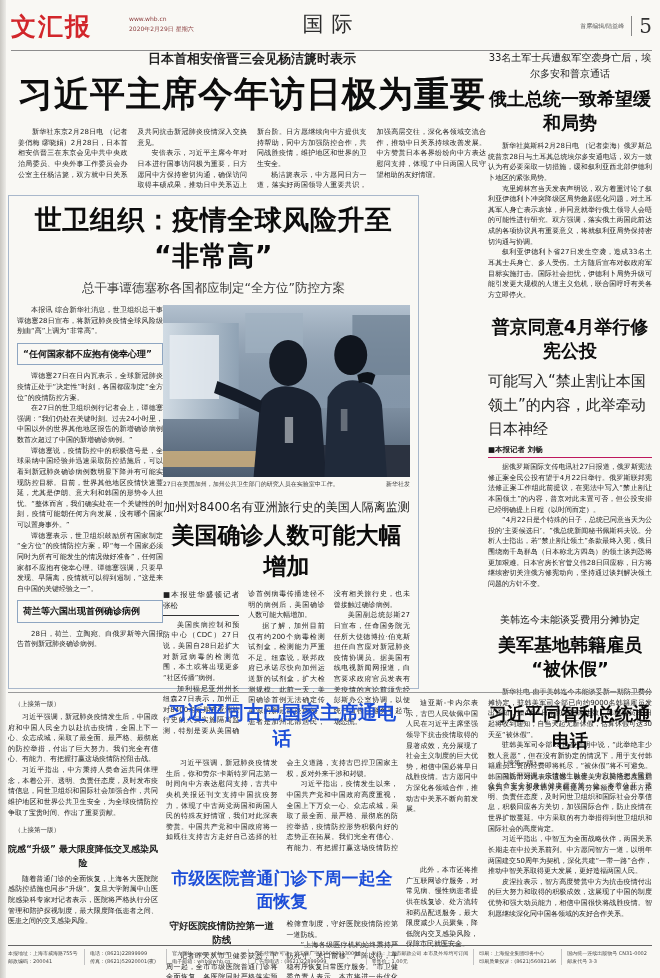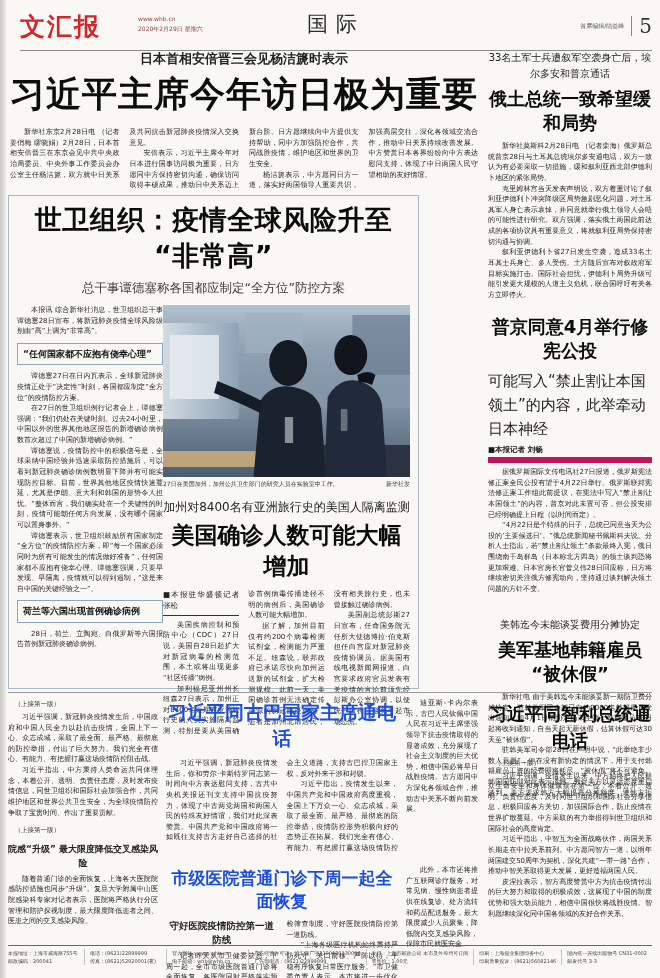--- a/index.html
+++ b/index.html
@@ -5,37 +5,37 @@
   html,body{margin:0;padding:0;}
   body{
     width:660px;height:978px;position:relative;overflow:hidden;
     background:#f9f8f4;
     font-family:"DejaVu Sans","Liberation Sans",sans-serif;
     color:#1a1a1a;
   }
   .scan-edge{position:absolute;left:0;top:0;bottom:0;width:6px;
     background:linear-gradient(90deg,#c9c7c2,#edecE8);}
   
-  .masthead{position:absolute;left:20px;right:8px;top:8px;height:32px;}
+  .masthead{position:absolute;left:11px;right:8px;top:8px;height:32px;}
   .logo{position:absolute;left:0;top:2px;font-size:25px;font-weight:bold;
     color:#d2262b;letter-spacing:2px;font-family:"DejaVu Serif","Liberation Serif",serif;}
   .mast-meta{position:absolute;left:118px;top:6px;font-size:6px;color:#8a3b3b;line-height:1.7;}
   .section-title{position:absolute;left:0;right:0;top:2px;text-align:center;
     font-size:21px;letter-spacing:8px;color:#2b2b2b;font-family:"DejaVu Serif","Liberation Serif",serif;}
   .mast-right{position:absolute;right:0;top:6px;display:flex;align-items:center;gap:7px;}
   .editor{font-size:6px;color:#555;}
   .mast-divider{width:1px;height:20px;background:#888;}
   .page-num{font-size:20px;color:#333;font-family:"DejaVu Serif","Liberation Serif",serif;}
   .mast-rule{position:absolute;left:0;right:0;top:42px;border-top:1.5px solid #8d8d8d;}
   
   .para{margin:0;text-indent:2em;text-align:justify;}
   .body-7{font-size:7px;line-height:1.52;color:#222;}
   .sign-off{text-align:right;font-size:7px;margin:16px 0 0;}
   
-  .top-story{position:absolute;left:10px;top:50px;width:468px;}
+  .top-story{position:absolute;left:18px;top:50px;width:468px;}
   .ts-kicker{text-align:center;font-size:13px;font-weight:bold;color:#222;}
   .ts-headline{text-align:center;font-size:35px;font-weight:bold;letter-spacing:1px;
     margin-top:3px;color:#0d0d0d;}
   .ts-body{margin-top:9px;column-count:4;column-gap:10px;height:64px;overflow:hidden;}
   
   .who-box{position:absolute;left:8px;top:195px;width:411px;height:494px;
     border:1px solid #a9b8cb;box-sizing:border-box;padding:6px 8px;}
   .who-headline{text-align:center;font-size:27px;font-weight:bold;color:#0c0c0c;letter-spacing:0.5px;}
   .who-subtitle{text-align:center;font-size:12.5px;color:#3b3b3b;margin-top:6px;}
   .who-content{display:flex;gap:0;margin-top:8px;}
@@ -52,21 +52,21 @@
   .us-headline{text-align:center;font-size:23px;font-weight:bold;margin-top:4px;color:#0c0c0c;}
   .us-body{margin-top:7px;column-count:3;column-gap:9px;height:152px;overflow:hidden;}
   .byline{font-size:7.5px;font-weight:normal;border-bottom:1px solid #333;
     padding-bottom:3px;margin:0 0 4px;text-indent:0;}
   
   .right-rail{position:absolute;left:488px;top:50px;width:164px;}
   .rail-kicker{font-size:10px;color:#222;text-align:center;line-height:1.6;}
   .rail-headline{font-size:18px;font-weight:bold;text-align:center;margin:5px 0 6px;color:#0c0c0c;}
   .rail-sub{font-size:15px;color:#222;text-align:left;line-height:1.6;margin-bottom:4px;}
   .rail-body{height:var(--h,160px);overflow:hidden;}
-  .rail-byline{font-size:7.5px;font-weight:bold;border-bottom:6px solid #be185d;
+  .rail-byline{font-size:7.5px;font-weight:bold;border-bottom:1px solid #be185d;
     padding-bottom:2px;margin-bottom:4px;}
   .rail-block{margin-bottom:12px;}
   
   .bottom-rule{position:absolute;left:8px;right:8px;top:692px;border-top:1px solid #9a9a9a;}
   .bottom-left{position:absolute;left:8px;top:700px;width:150px;height:236px;overflow:hidden;}
   .cont-label{font-size:6.5px;color:#333;margin:0 0 2px;text-indent:1em;}
   .bl-subhead{font-size:9px;font-weight:bold;text-align:center;line-height:1.6;margin:6px 0 3px;}
   .bottom-mid{position:absolute;left:166px;top:698px;width:312px;}
   .bm-row{display:flex;gap:8px;}
   .bm-main{width:232px;flex:none;}

